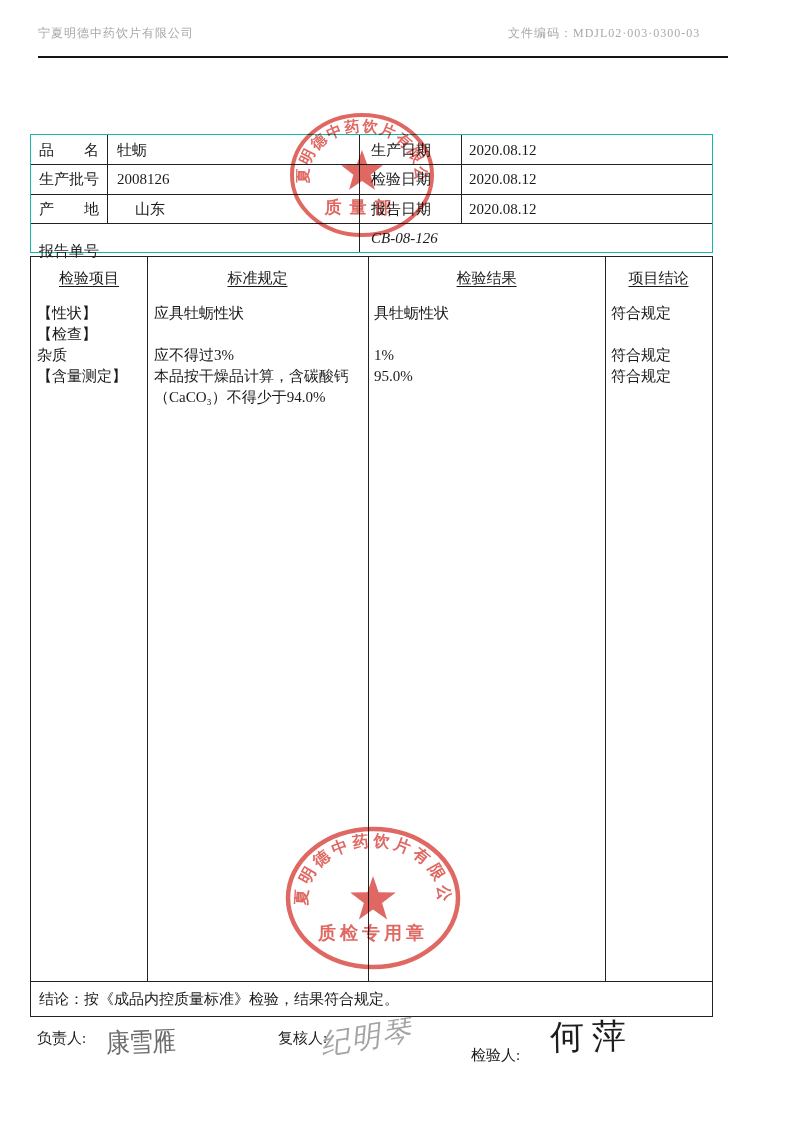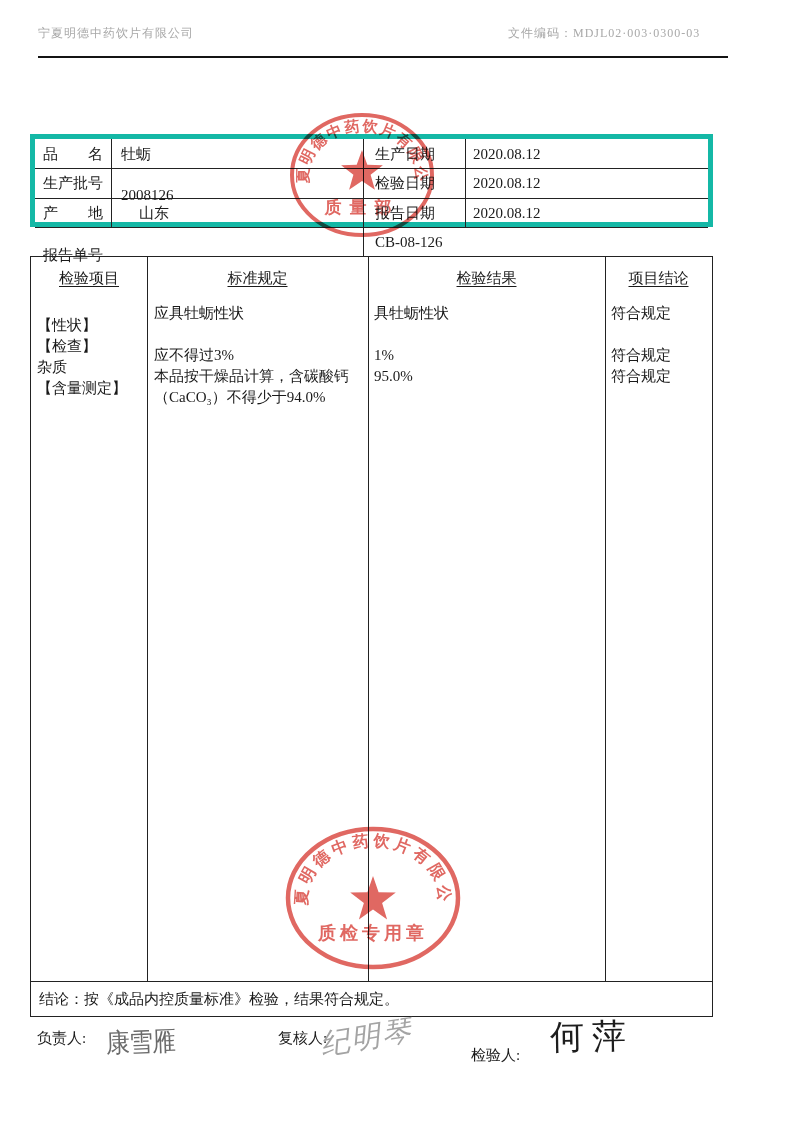--- a/index.html
+++ b/index.html
@@ -8,21 +8,21 @@
     position:relative; width:800px; height:1131px; background:#ffffff;
     font-family:"Liberation Serif","DejaVu Serif",serif; color:#1a1a1a; overflow:hidden;
   }
   .abs { position:absolute; }
   .faint { color:#a8a8a8; font-size:12px; letter-spacing:1px; }
   .rule { position:absolute; left:38px; top:56px; width:690px; height:2px; background:#141414; }
   .title { position:absolute; left:0; top:80px; width:784px; text-align:center;
            font-size:31px; font-weight:bold; letter-spacing:3px; color:#111; }
 
   
-  .info-table { position:absolute; left:30px; top:134px; width:683px; height:93px; border:5px solid #14b8a6; }
+  .info-table { position:absolute; left:30px; top:134px; width:683px; height:119px; border:1px solid #14b8a6; }
   .info-table .hline { position:absolute; left:0; width:100%; height:1px; background:#222; }
   .info-table .vline { position:absolute; top:0; width:1px; background:#222; }
   .cellt { position:absolute; height:20px; line-height:20px; font-size:15px; white-space:nowrap; }
 
   
   .main-table { position:absolute; left:30px; top:256px; width:683px; height:761px; border:1px solid #222; }
   .main-table .vline { position:absolute; top:0; width:1px; height:724px; background:#222; }
   .mh { position:absolute; top:12px; font-size:15px; text-align:center; }
   .mh span { text-decoration:underline; text-underline-offset:3px; }
   .body-col { position:absolute; top:46px; font-size:15px; }
@@ -57,44 +57,44 @@
     <div class="vline" style="left:76px;  height:88px;"></div>
     <div class="vline" style="left:328px; height:117px;"></div>
     <div class="vline" style="left:430px; height:88px;"></div>
 
     <div class="cellt" style="left:8px;   top:5px;">品　　名</div>
     <div class="cellt" style="left:86px;  top:5px;">牡蛎</div>
     <div class="cellt" style="left:340px; top:5px;">生产日期</div>
     <div class="cellt" style="left:438px; top:5px;">2020.08.12</div>
 
     <div class="cellt" style="left:8px;   top:34px;">生产批号</div>
-    <div class="cellt" style="left:86px;  top:46px;">2008126</div>
+    <div class="cellt" style="left:86px;  top:34px;">2008126</div>
     <div class="cellt" style="left:340px; top:34px;">检验日期</div>
     <div class="cellt" style="left:438px; top:34px;">2020.08.12</div>
 
     <div class="cellt" style="left:8px;   top:64px;">产　　地</div>
     <div class="cellt" style="left:86px;  top:64px;margin-left:18px;">山东</div>
     <div class="cellt" style="left:340px; top:64px;">报告日期</div>
     <div class="cellt" style="left:438px; top:64px;">2020.08.12</div>
 
     <div class="cellt" style="left:8px;   top:93px;margin-top:13px;">报告单号</div>
-    <div class="cellt" style="left:340px; top:93px;">CB-08-126</div>
+    <div class="cellt" style="left:340px; top:93px;font-style:italic;">CB-08-126</div>
   </div>
 
   <div class="main-table">
     <div class="vline" style="left:116px;"></div>
     <div class="vline" style="left:337px;"></div>
     <div class="vline" style="left:574px;"></div>
 
     <div class="mh" style="left:0;     width:116px;"><span>检验项目</span></div>
     <div class="mh" style="left:337px; width:237px;"><span>检验结果</span></div>
     <div class="mh" style="left:116px; width:221px;"><span>标准规定</span></div>
     <div class="mh" style="left:574px; width:107px;"><span>项目结论</span></div>
 
-    <div class="body-col" style="left:6px; width:106px;margin-top:12px;">
+    <div class="body-col" style="left:6px; width:106px;">
       <div class="bl">【性状】</div>
       <div class="bl">【检查】</div>
       <div class="bl">杂质</div>
       <div class="bl">【含量测定】</div>
     </div>
 
     <div class="body-col" style="left:123px; width:210px;">
       <div class="bl">应具牡蛎性状</div>
       <div class="bl"></div>
       <div class="bl">应不得过3%</div>

